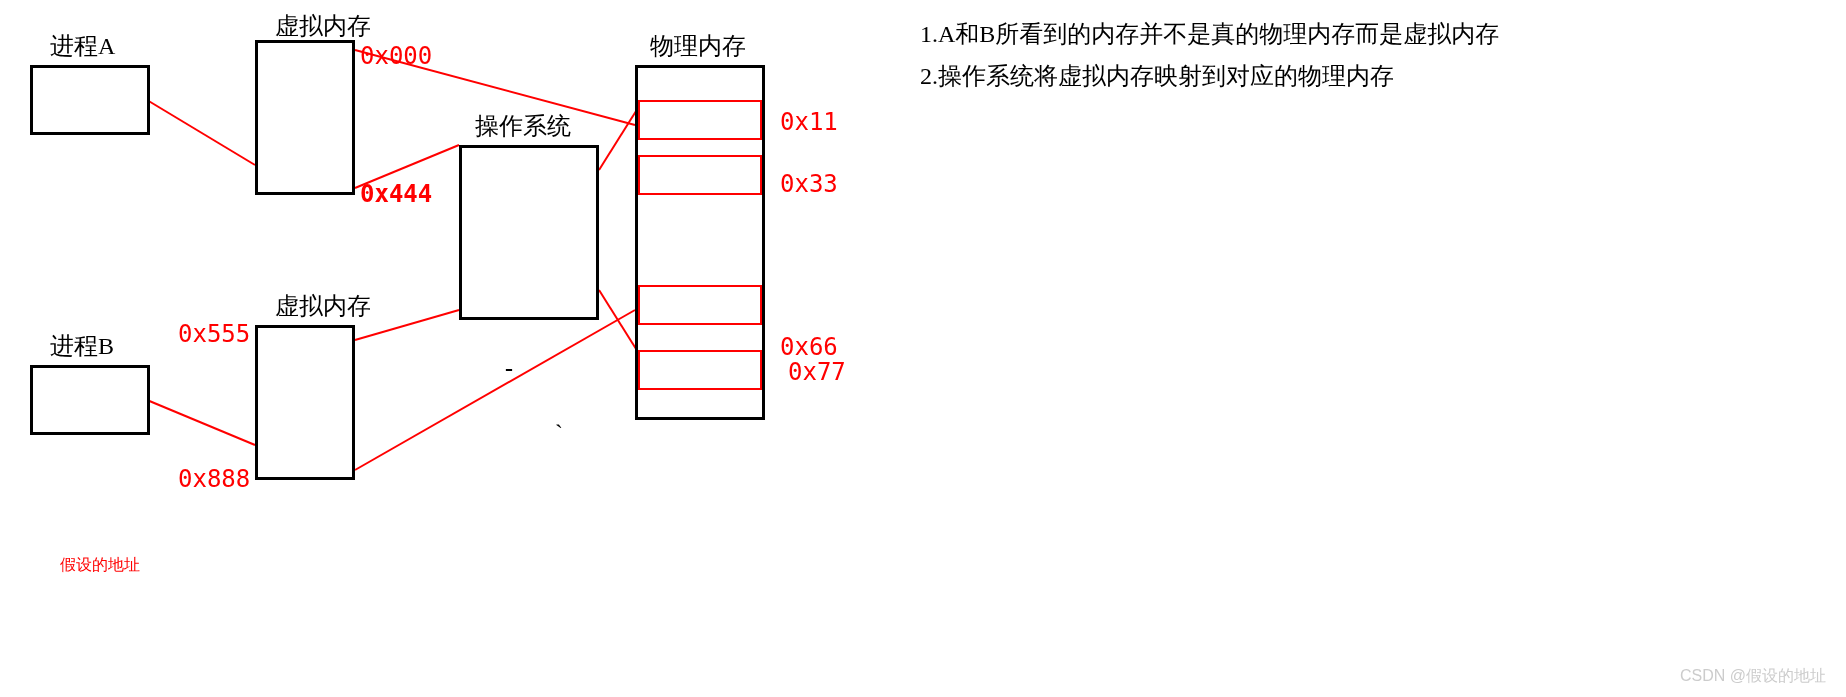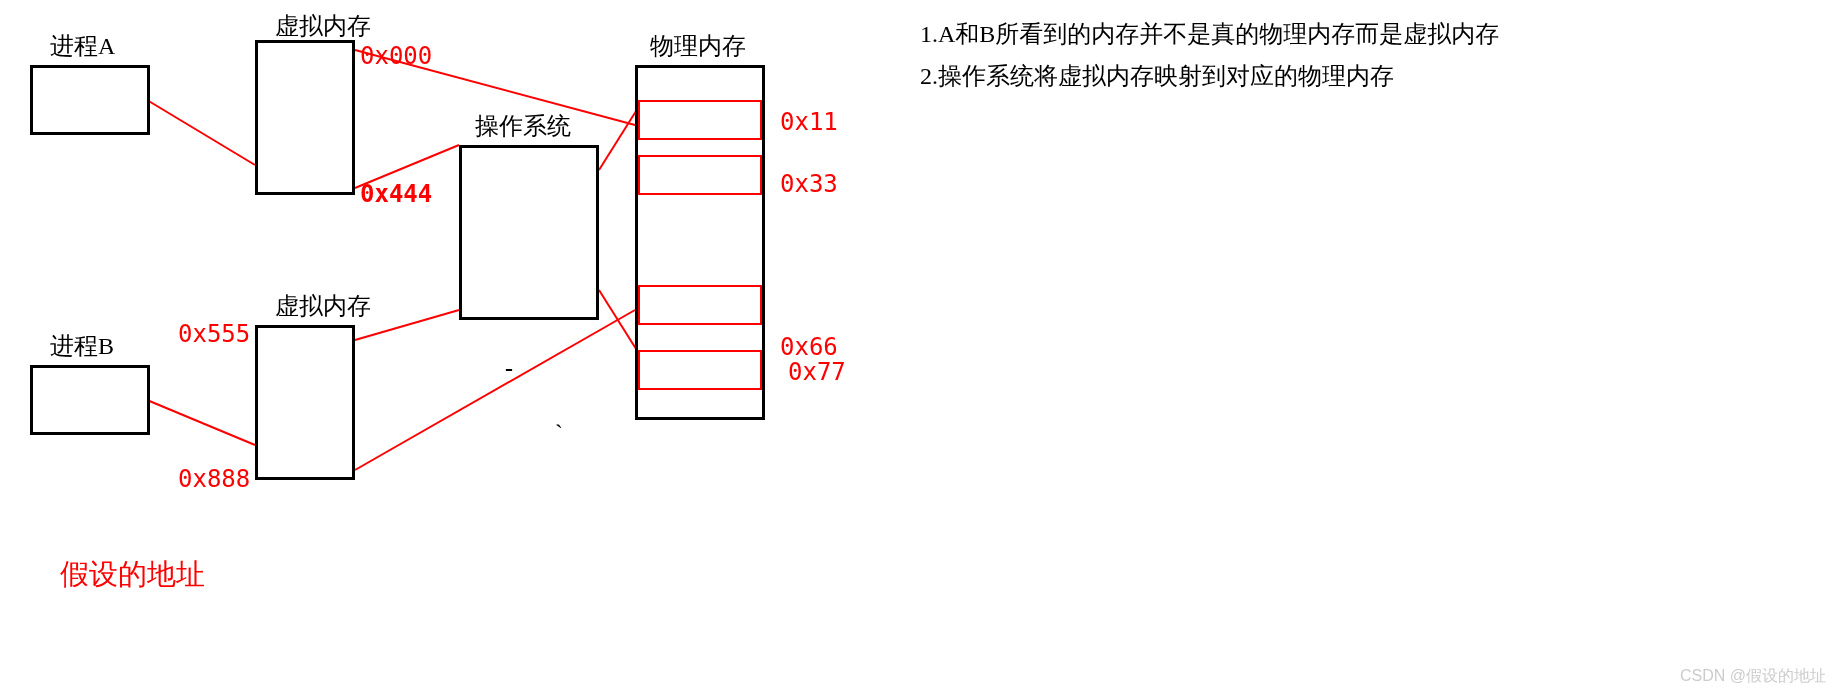--- a/index.html
+++ b/index.html
@@ -33,21 +33,21 @@
     }
     .addr {
       position: absolute;
       font-size: 24px;
       color: #ff0000;
       font-family: "Consolas", monospace;
       white-space: nowrap;
     }
     .note {
       position: absolute;
-      font-size: 29px;
+      font-size: 16px;
       color: #ff0000;
     }
     .text-line {
       font-size: 24px;
       line-height: 1.6;
       color: black;
       margin-bottom: 4px;
     }
     .text-block {
       font-size: 24px;

